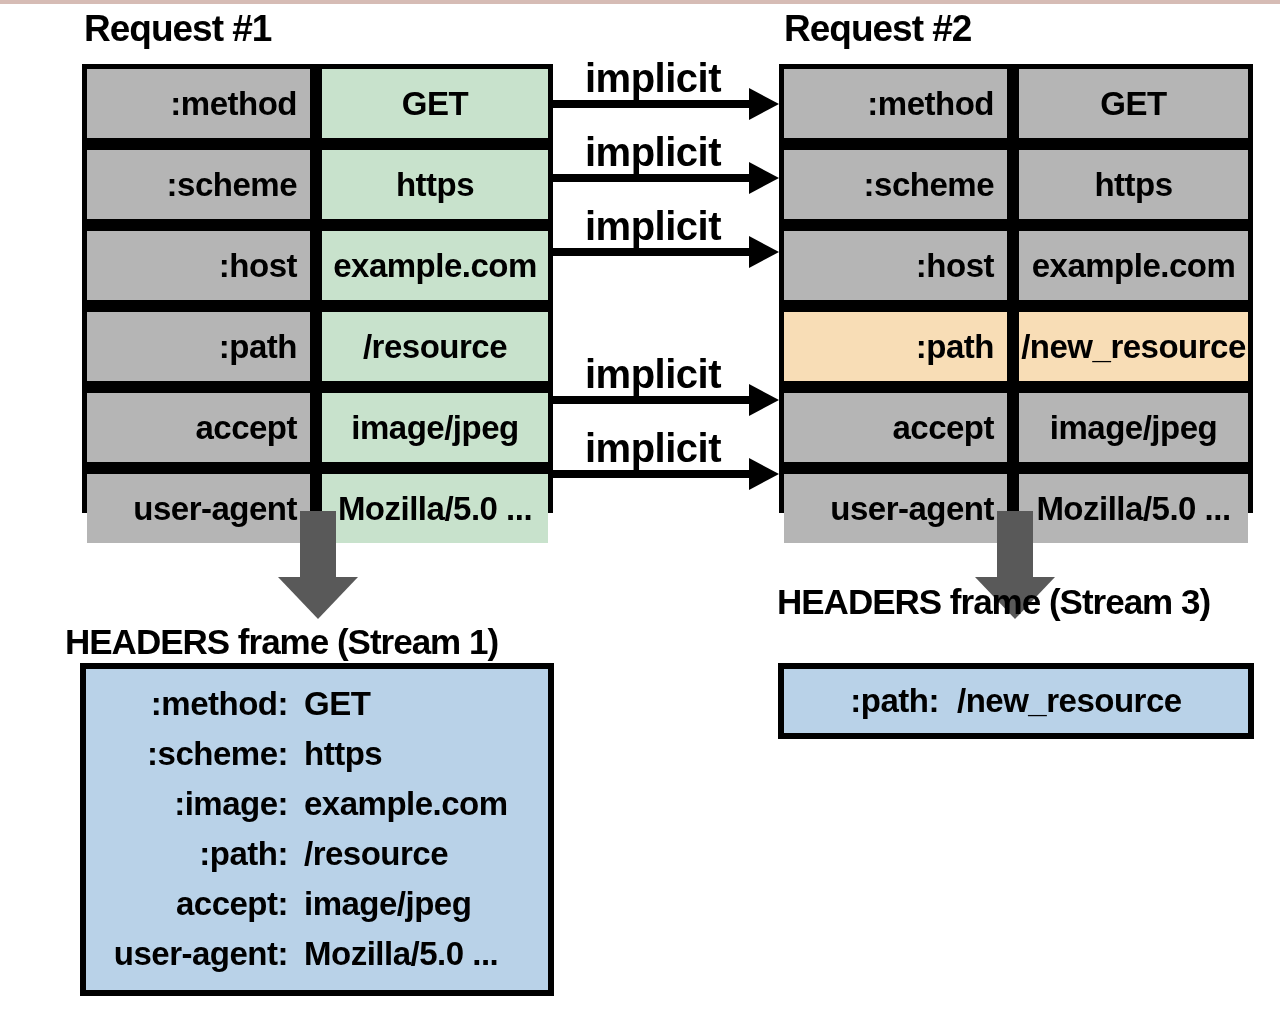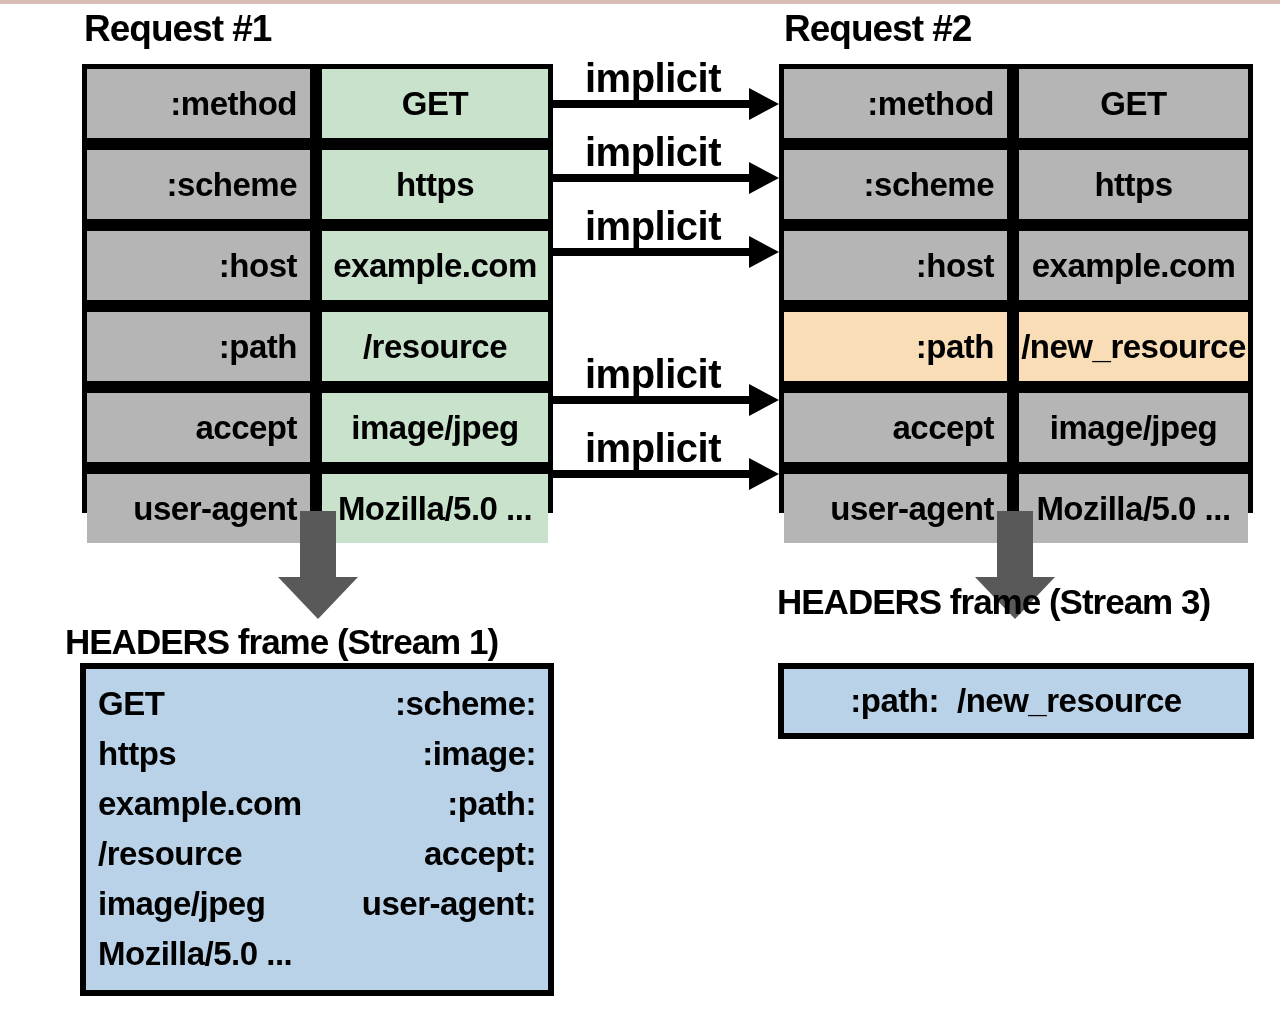--- a/index.html
+++ b/index.html
@@ -142,20 +142,21 @@
   <div class="stem" style="left: 997px; top: 511px; background: rgb(89, 89, 89);"></div>
   <div class="tri" style="left: 975px; top: 577px; border-top-color: rgb(89, 89, 89);"></div>
 </div>
 
 <div class="frame-title" style="left:65px; top:604px;margin-top:18px;">HEADERS frame (Stream 1)</div>
 
 <div class="frame-title" style="left:777px; top:582px;">HEADERS frame (Stream 3)</div>
 
 <div class="frame-box" id="frame1-box" style="left: 80px; top: 663px; width: 474px; height: 333px; background: rgb(185, 210, 232);">
   <div class="frame-grid" id="frame1-grid">
+      <div class="fname">:method:</div>
       <div class="fvalue">GET</div>
       <div class="fname">:scheme:</div>
       <div class="fvalue">https</div>
       <div class="fname">:image:</div>
       <div class="fvalue">example.com</div>
       <div class="fname">:path:</div>
       <div class="fvalue">/resource</div>
       <div class="fname">accept:</div>
       <div class="fvalue">image/jpeg</div>
       <div class="fname">user-agent:</div>

